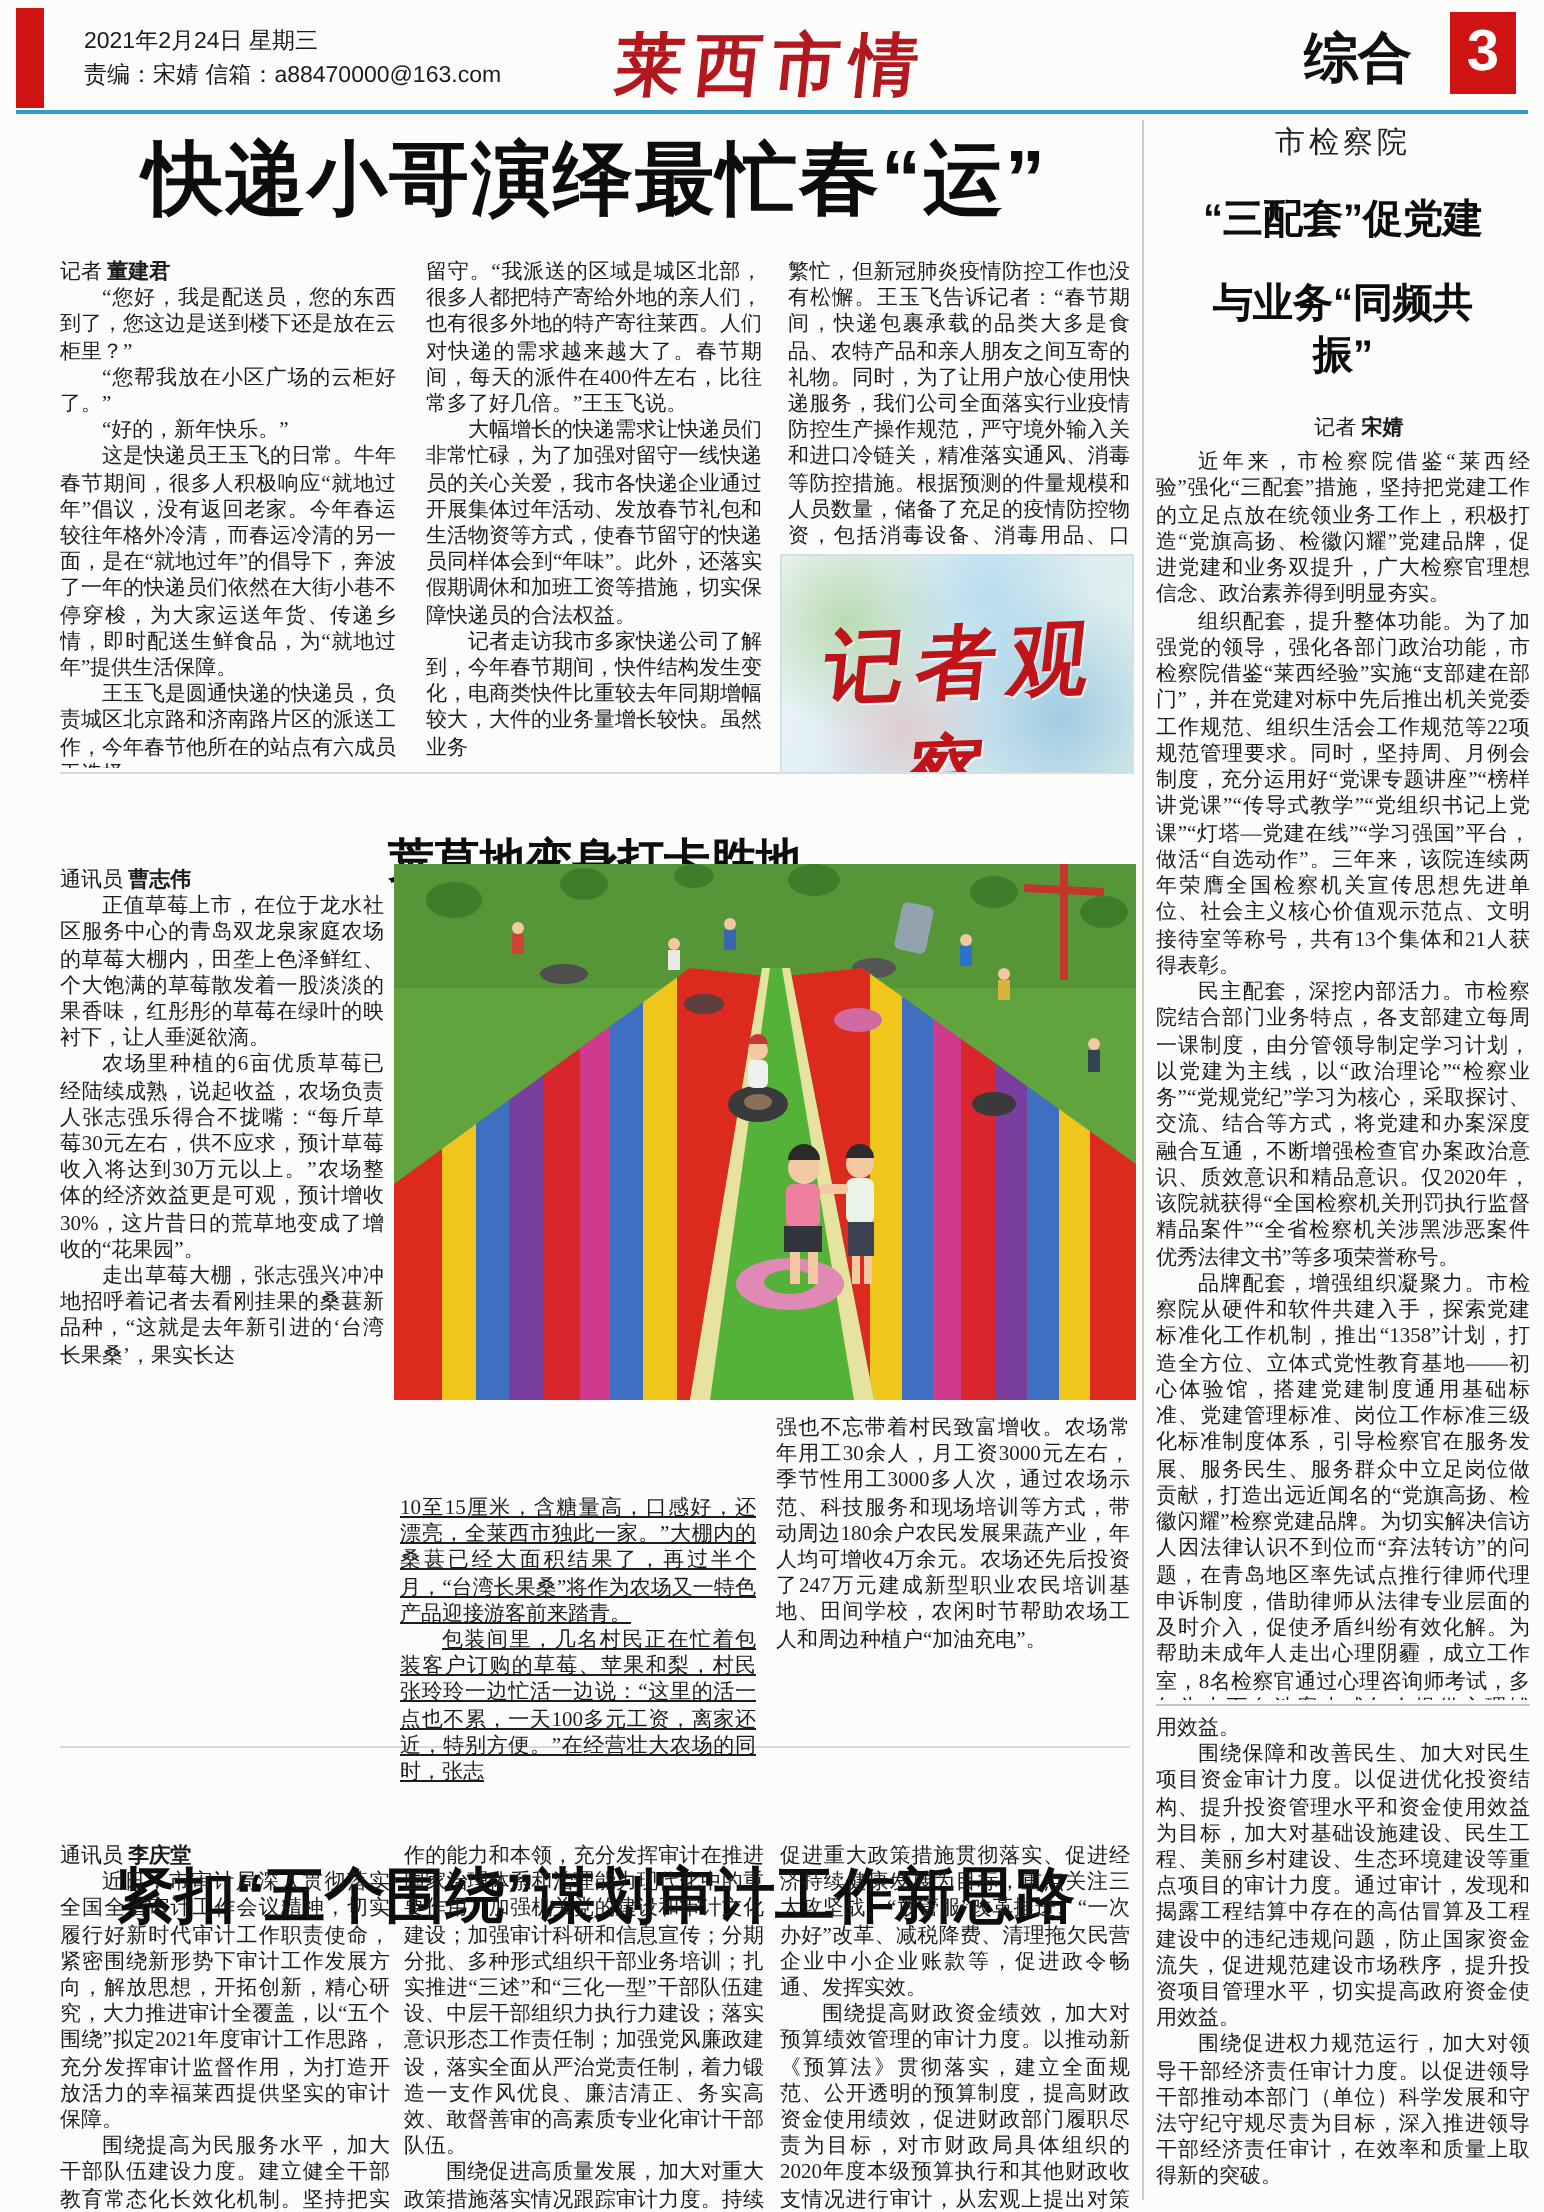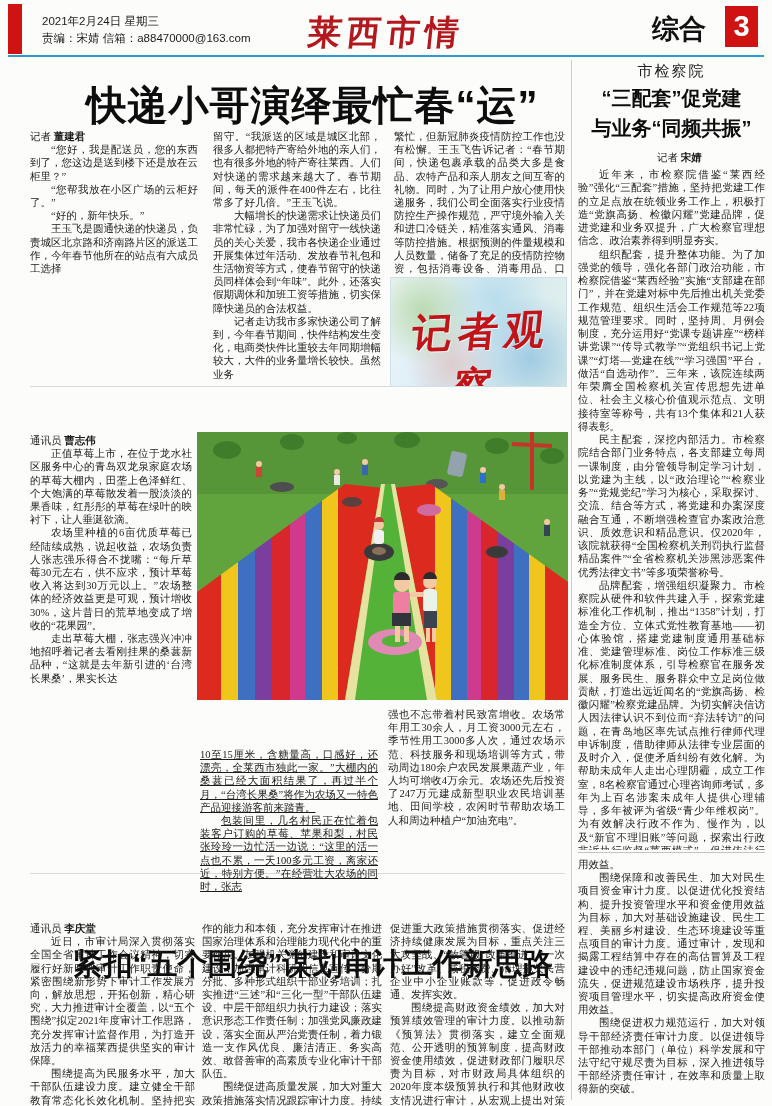--- a/index.html
+++ b/index.html
@@ -23,29 +23,29 @@
   .header-rule{position:absolute;left:8px;top:55px;width:756px;height:2px;background:#2d9ad0;}
 
   
   .col{position:absolute;overflow:hidden;text-align:justify;}
   .col p{margin:0;font-size:10.5px;line-height:13.2px;}
   .para{text-indent:2em;}
   .cont{text-indent:0;}
   .byline{font-size:10.5px;line-height:15px;margin:0 0 2px 0;}
   .byline b{font-family:"Liberation Sans",sans-serif;}
   .headline{position:absolute;left:30px;width:535px;text-align:center;font-weight:900;
-    color:#0d0d0d;font-family:"Liberation Sans","DejaVu Sans",sans-serif;margin:15px;}
+    color:#0d0d0d;font-family:"Liberation Sans","DejaVu Sans",sans-serif;margin:0;}
   .rule-h{position:absolute;left:30px;width:535px;height:1px;background:#d9d9d9;}
   .rule-v{position:absolute;left:571px;top:60px;width:1px;height:1040px;background:#cccccc;}
   .rule-right{position:absolute;left:578px;top:852px;width:187px;height:1px;background:#c4c4c4;}
 
   
   .proc{position:absolute;left:578px;top:62px;width:187px;height:788px;overflow:hidden;}
   .proc .kicker{text-align:center;font-size:15px;margin:0 0 4px 0;color:#222;letter-spacing:2px;}
-  .proc .ptitle{text-align:center;font-size:20px;line-height:26px;font-weight:900;margin:4px;
+  .proc .ptitle{text-align:center;font-size:20px;line-height:26px;font-weight:900;margin:16px;
     font-family:"Liberation Sans","DejaVu Sans",sans-serif;color:#0d0d0d;}
   .proc .byline{margin:9px 0 3px 0;text-indent:1.5em;text-align:center;}
   .proc p.body{font-size:10.5px;line-height:13.25px;text-align:justify;margin:0;}
 
   
   .stamp{position:absolute;left:390px;top:277px;width:175px;height:108px;overflow:hidden;
     background:
       radial-gradient(circle at 18% 30%, rgba(150,200,120,.55), transparent 34%),
       radial-gradient(circle at 80% 75%, rgba(120,180,220,.6), transparent 40%),
       radial-gradient(circle at 60% 20%, rgba(160,210,230,.55), transparent 38%),
@@ -80,20 +80,21 @@
 <h1 class="headline" style="top:64px;font-size:40px;line-height:52px;letter-spacing:1px;">快递小哥演绎最忙春“运”</h1>
 
 <div class="col" style="left:30px;top:130px;width:168px;height:254px;">
   <p class="byline">
     <span>记者</span>
     <b>董建君</b>
   </p>
   <p class="para">“您好，我是配送员，您的东西到了，您这边是送到楼下还是放在云柜里？”</p>
   <p class="para">“您帮我放在小区广场的云柜好了。”</p>
   <p class="para">“好的，新年快乐。”</p>
+  <p class="para">这是快递员王玉飞的日常。牛年春节期间，很多人积极响应“就地过年”倡议，没有返回老家。今年春运较往年格外冷清，而春运冷清的另一面，是在“就地过年”的倡导下，奔波了一年的快递员们依然在大街小巷不停穿梭，为大家运送年货、传递乡情，即时配送生鲜食品，为“就地过年”提供生活保障。</p>
   <p class="para">王玉飞是圆通快递的快递员，负责城区北京路和济南路片区的派送工作，今年春节他所在的站点有六成员工选择</p>
 </div>
 
 <div class="col" style="left:213px;top:130px;width:168px;height:254px;">
   <p class="cont">留守。“我派送的区域是城区北部，很多人都把特产寄给外地的亲人们，也有很多外地的特产寄往莱西。人们对快递的需求越来越大了。春节期间，每天的派件在400件左右，比往常多了好几倍。”王玉飞说。</p>
   <p class="para">大幅增长的快递需求让快递员们非常忙碌，为了加强对留守一线快递员的关心关爱，我市各快递企业通过开展集体过年活动、发放春节礼包和生活物资等方式，使春节留守的快递员同样体会到“年味”。此外，还落实假期调休和加班工资等措施，切实保障快递员的合法权益。</p>
   <p class="para">记者走访我市多家快递公司了解到，今年春节期间，快件结构发生变化，电商类快件比重较去年同期增幅较大，大件的业务量增长较快。虽然业务</p>
 </div>
 
 <div class="col" style="left:394px;top:130px;width:171px;height:144px;">

